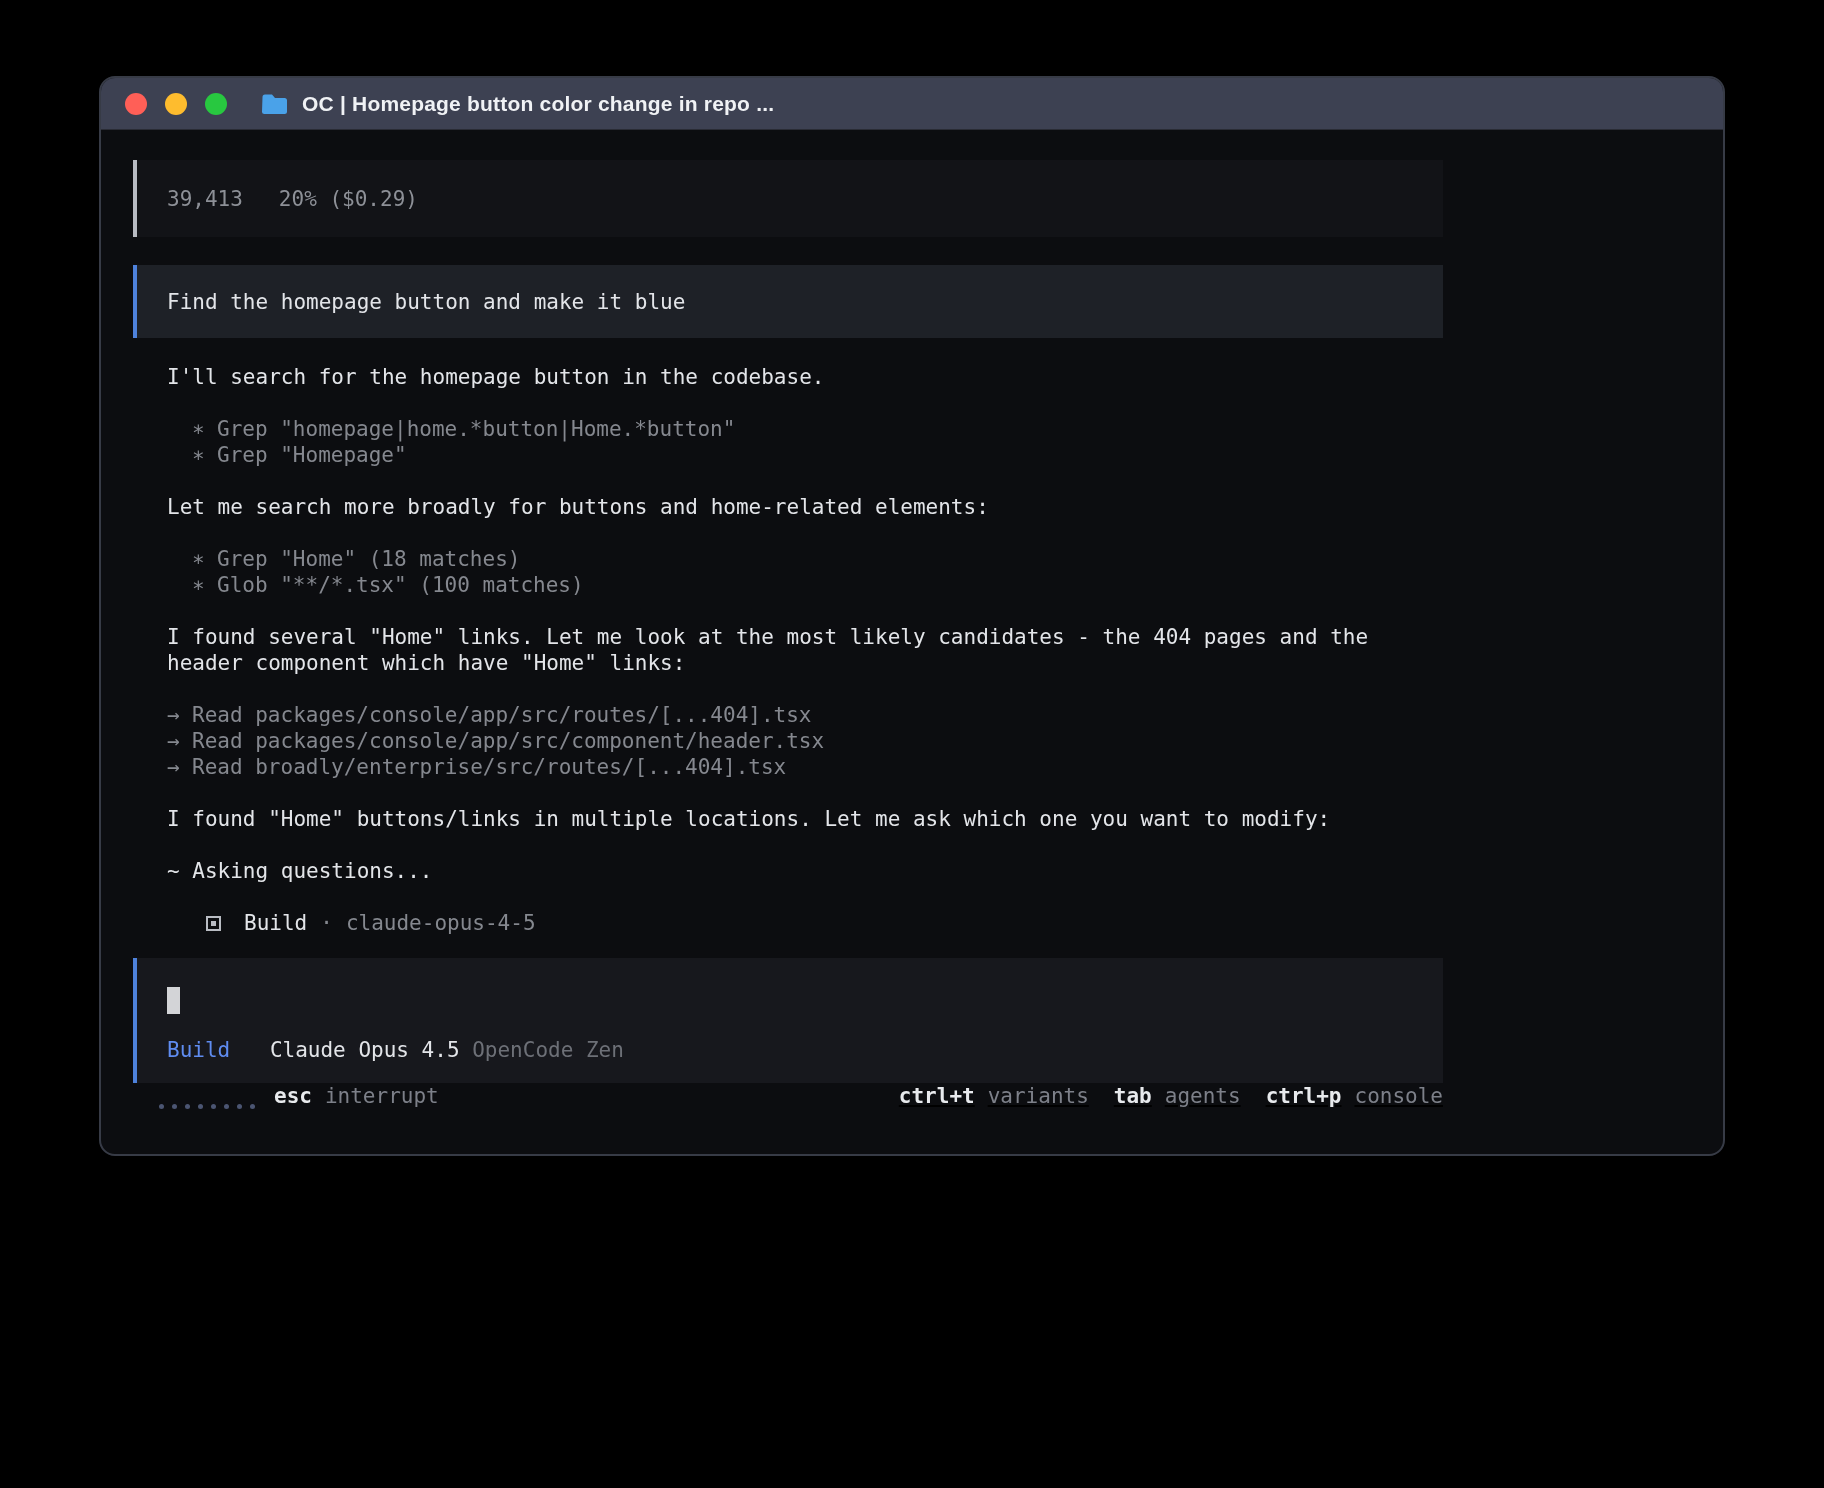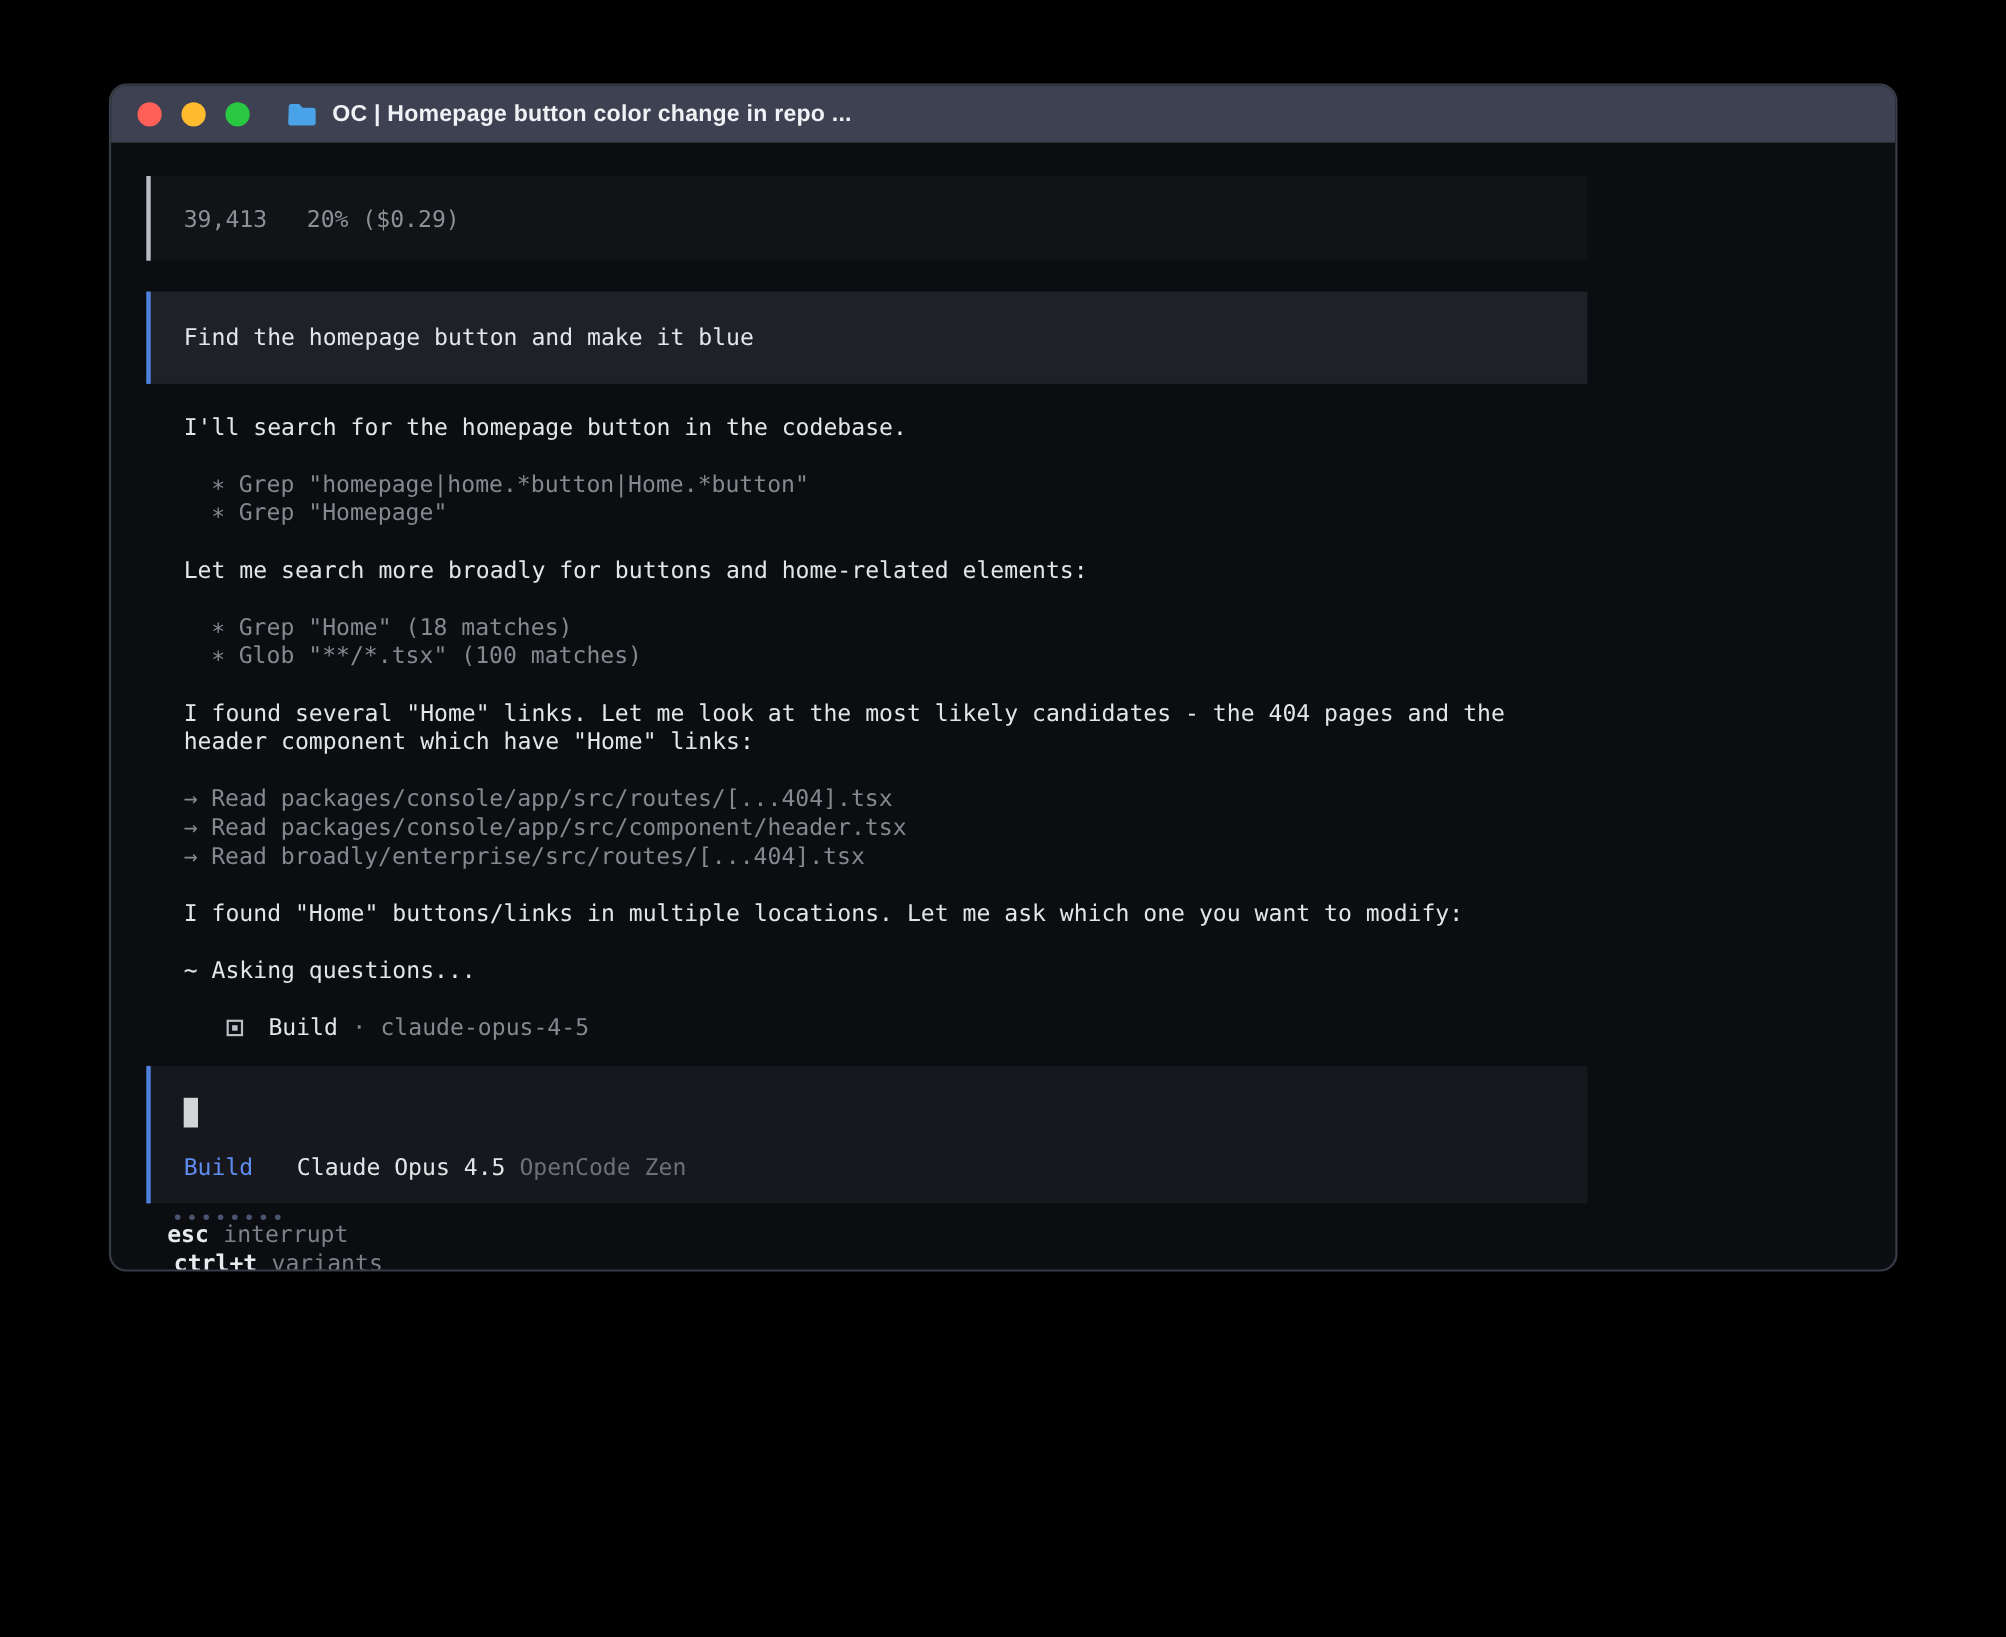--- a/index.html
+++ b/index.html
@@ -21,21 +21,21 @@
             color:var(--titlebar_text); margin-left:13px; letter-spacing:.2px; }
 
   .content { margin-left:32px; width:1310px; font-size:21px; line-height:26px; }
 
   .header-block { margin-top:30px; height:77px; background:var(--bg_header_block);
                   border-left:4px solid var(--border_header); display:flex; align-items:center;
                   justify-content:space-between; padding:0 16px 0 30px; }
   .h-title { font-weight:700; color:var(--text_primary); }
   .h-meta { display:flex; gap:36px; color:var(--text_meta);align-items:flex-end; }
 
-  .user-block { margin-top:28px; height:84px; background:var(--bg_user_block);
+  .user-block { margin-top:28px; height:73px; background:var(--bg_user_block);
                 border-left:4px solid var(--accent_blue); display:flex; align-items:center;
                 padding:0 16px 0 30px; color:var(--text_primary); }
 
   .para { margin-top:26px; padding-left:34px; color:var(--text_primary); }
   .group { margin-top:26px; padding-left:34px; color:var(--text_muted); }
   .group.indent { padding-left:59px; }
   .mline .marker { display:inline-block; width:25px; }
 
   .agent-line { margin-top:26px; padding-left:73px; display:flex; align-items:center; color:var(--text_muted); }
   .agent-icon { width:15px; height:15px; border:2px solid var(--icon_gray); display:inline-flex;
@@ -45,21 +45,21 @@
   .agent-sep { margin-right:13px; }
 
   .input-block { margin-top:22px; height:125px; background:var(--bg_input_block);
                  border-left:4px solid var(--accent_blue); padding:29px 16px 0 30px; }
   .cursor { width:13px; height:27px; background:var(--cursor_color); }
   .model-bar { margin-top:23px; }
   .mode { color:var(--build_blue); }
   .model-name { color:var(--text_primary); margin-left:27px; }
   .provider { color:var(--provider_gray); }
 
-  .statusbar { margin-top:10px; height:26px; display:flex; align-items:flex-start;flex-direction:column; }
+  .statusbar { height:26px; display:flex; align-items:flex-end; }
   .dots { display:flex; gap:8px; margin-left:26px; }
   .dots i { width:5px; height:5px; border-radius:50%; background:var(--dot_color); }
   .esc-hint { margin-left:19px; }
   .key { font-weight:700; color:var(--key_text); }
   .hintlabel { color:var(--hint_gray); margin-left:13px; }
   .spacer { flex:1; }
   .hint { margin-left:25px;text-decoration:underline; }
 </style>
 </head>
 <body>

